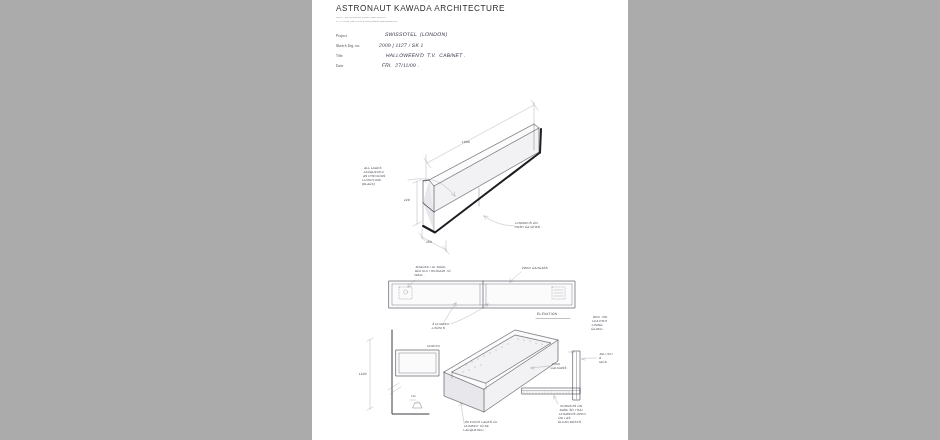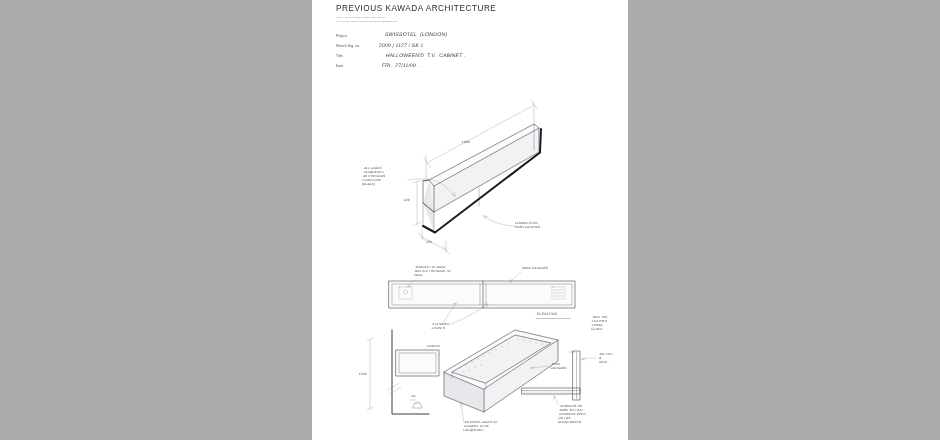--- a/index.html
+++ b/index.html
@@ -81,21 +81,21 @@
   .face-dk{fill:#e8e8ec;}
   .hatch{fill:none;stroke:#7a7a84;stroke-width:.3;}
 </style>
 </head>
 <body>
 
 <div id="stage">
 
   <div id="sheet">
 
-    <div class="lh-title">PREVIOUS KAWADA ARCHITECTURE</div>
+    <div class="lh-title">ASTRONAUT KAWADA ARCHITECTURE</div>
     <div class="lh-contact l1">Unit 1 · 32 Lant Street  London SE1 1QN  UK</div>
     <div class="lh-contact l2">T +44 (0)20 7378 9145 E  mail@astronautkawada.com</div>
 
     <div class="f-label" style="top:33.5px">Project</div>
     <div class="f-label" style="top:43.5px">Sketch Drg. no.</div>
     <div class="f-label" style="top:54px">Title</div>
     <div class="f-label" style="top:63.5px">Date</div>
 
     <div class="f-value hw" style="left:73px;top:31px;font-size:5.2px">SWISSOTEL  (LONDON)</div>
     <div class="f-value hw" style="left:67px;top:41.5px;font-size:5.0px">2009 | 1127 / SK 1</div>

